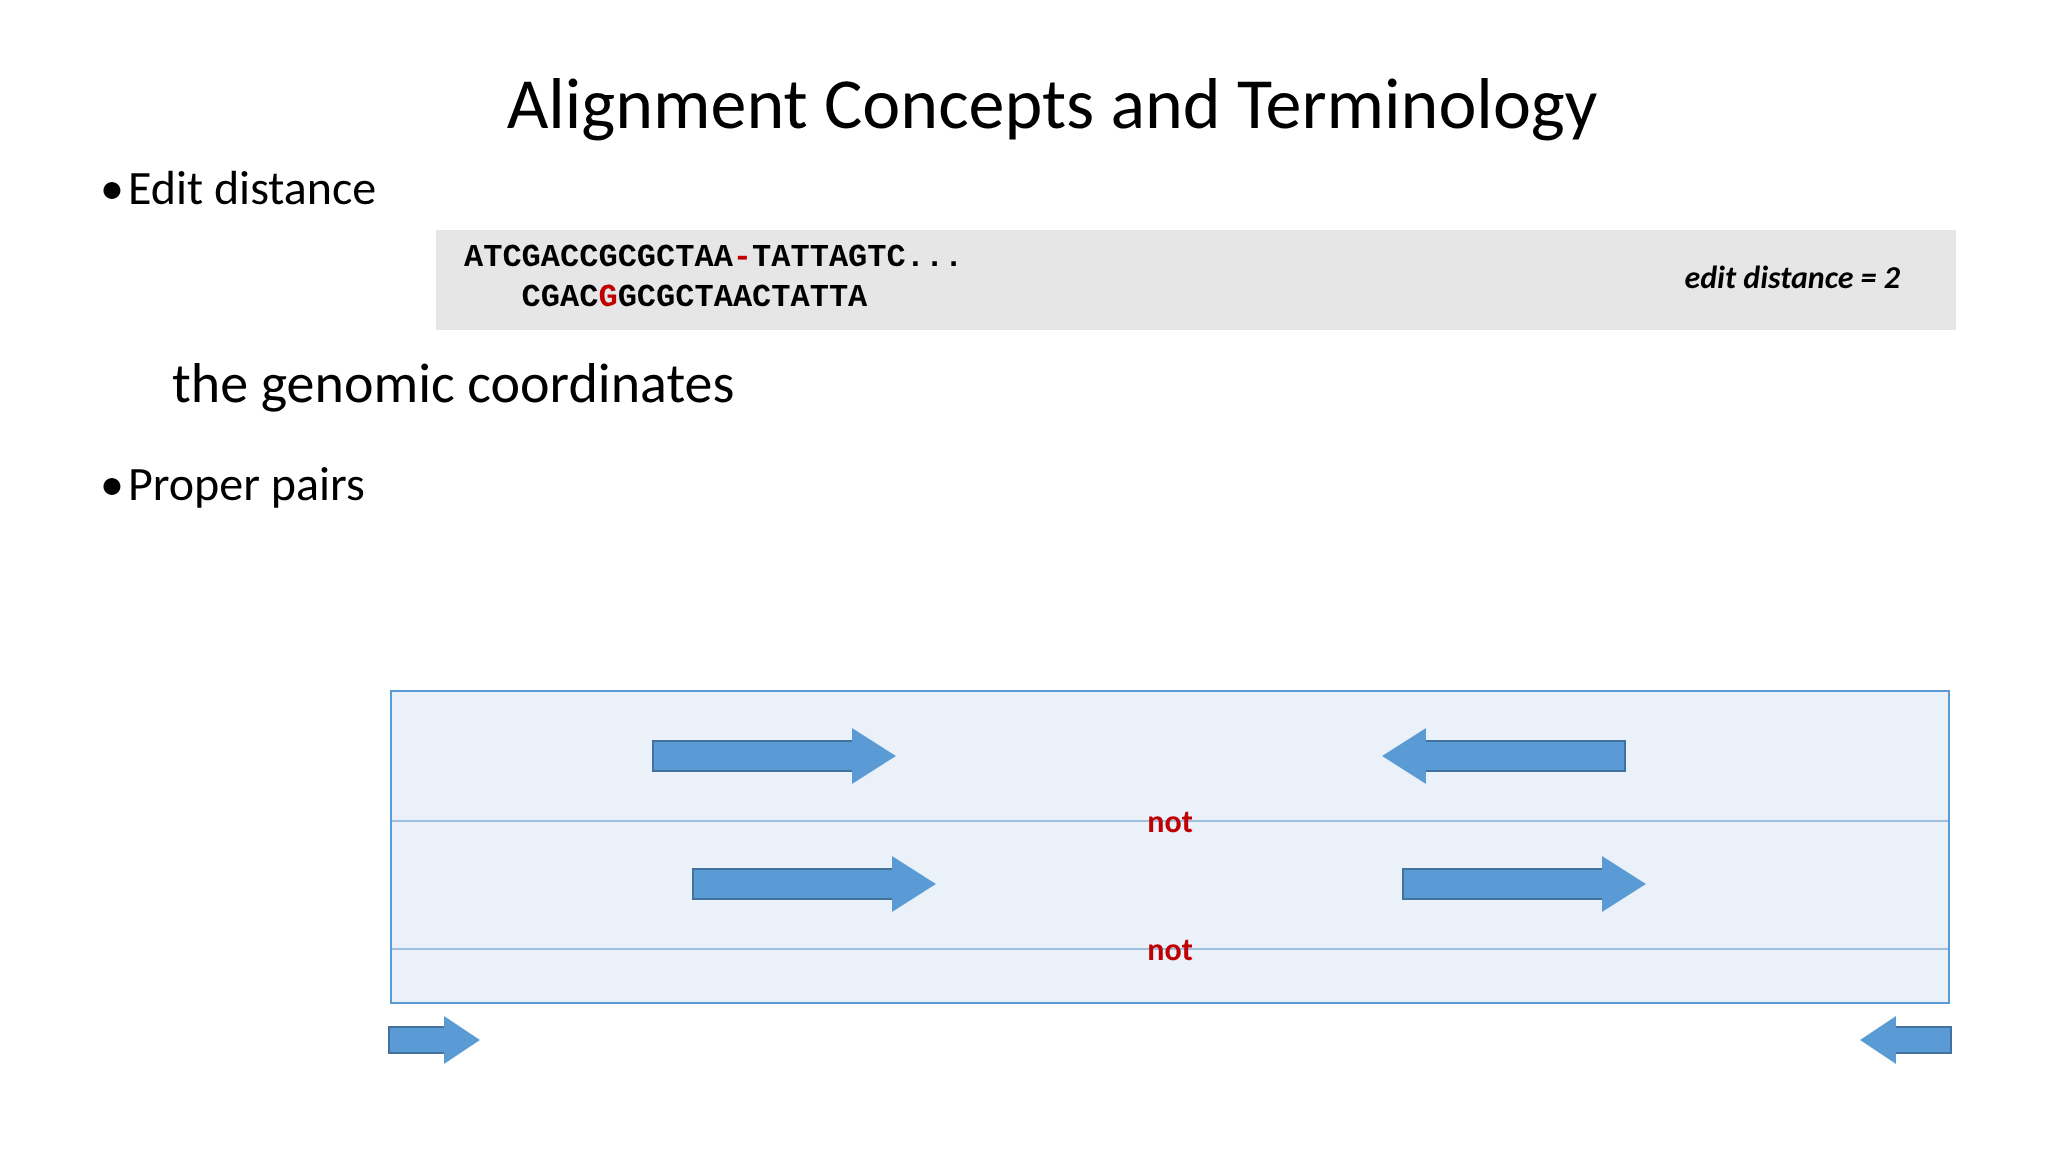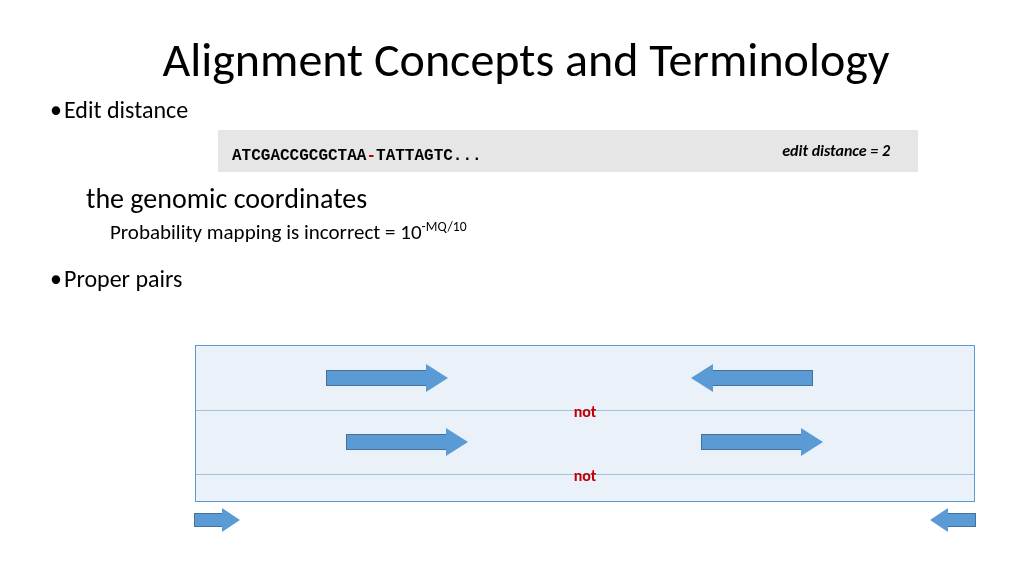--- a/index.html
+++ b/index.html
@@ -7,21 +7,21 @@
     width: 1024px;
     height: 576px;
     background: #fff;
     font-family: Calibri, Arial, sans-serif;
     color: #000;
     overflow: hidden;
     position: relative;
   }
   .title {
     text-align: center;
-    font-size: 48px;
+    font-size: 36px;
     font-weight: 400;
     padding-top: 30px;
     padding-bottom: 6px;
     padding-left: 28px;
   }
   .content {
     padding: 0 60px 0 78px;
   }
   .bullet {
     font-size: 24px;
@@ -42,22 +42,22 @@
   }
   .indent-sub {
     font-size: 21px;
     margin-left: 32px;
     margin-top: 2px;
   }
   sup { font-size: 0.65em; vertical-align: super; }
   .seq-box {
     background: #e6e6e6;
     margin: 6px 0 10px 140px;
-    width: 700px;
-    padding: 16px 12px 6px 14px;
+    width: 760px;
+    padding: 4px 12px 6px 14px;
     position: relative;
     font-family: "Courier New", monospace;
     font-weight: bold;
     font-size: 16px;
     line-height: 1.25;
   }
   .seq-box .edit-note {
     position: absolute;
     right: 28px;
     top: 50%;
@@ -134,27 +134,25 @@
 <body>
 
 <div class="title">Alignment Concepts and Terminology</div>
 
 <div class="content">
 
   <div class="bullet">Edit distance</div>
 
   <div class="seq-box">
     <div><span>ATCGACCGCGCTAA</span><span class="red">-</span><span>TATTAGTC...</span></div>
+    <div style="white-space:pre;"><span>   CGAC</span><span class="red">G</span><span>GCGCTAACTATTA</span></div>
     <div class="edit-note">edit distance = 2</div>
   </div>
 
   <div class="indent-para">the genomic coordinates</div>
-  <div class="indent-sub">
-    <span>Probability mapping is incorrect = 10</span><sup>-MQ/10</sup>
-  </div>
 
   <div class="bullet" style="margin-top:19px">Proper pairs</div>
 
 </div>
 
 <div class="pairs-diagram">
   <div class="rowline" style="top:64px"></div>
   <div class="rowline" style="top:128px"></div>
 
   <div class="arrow right" style="left:130px; top:18px;">

